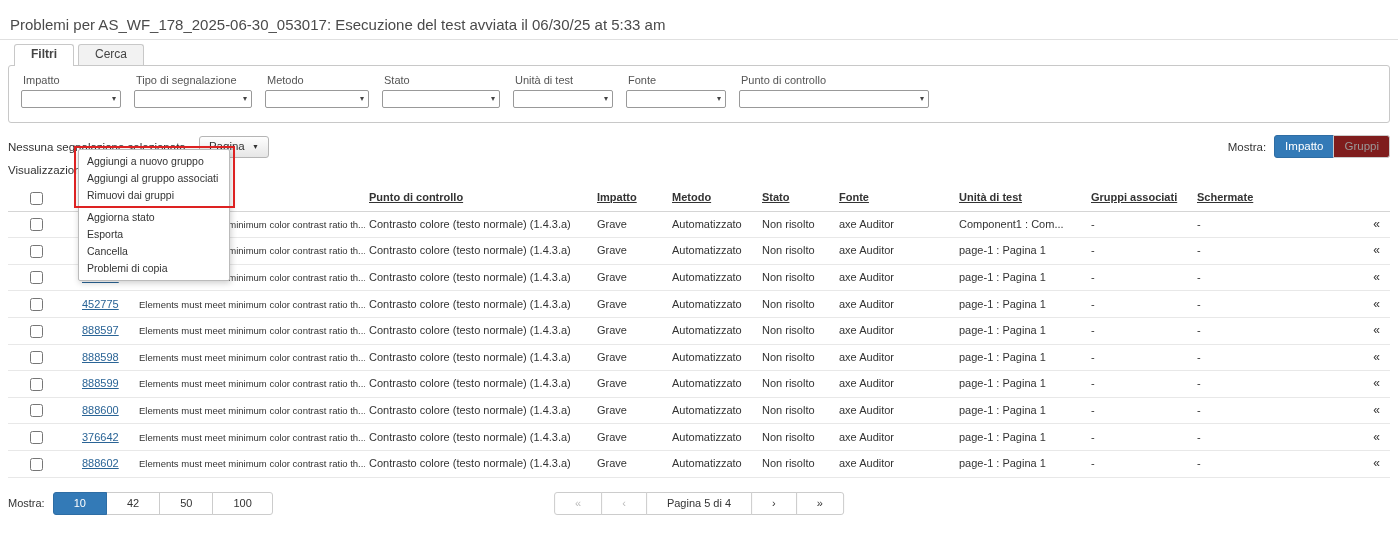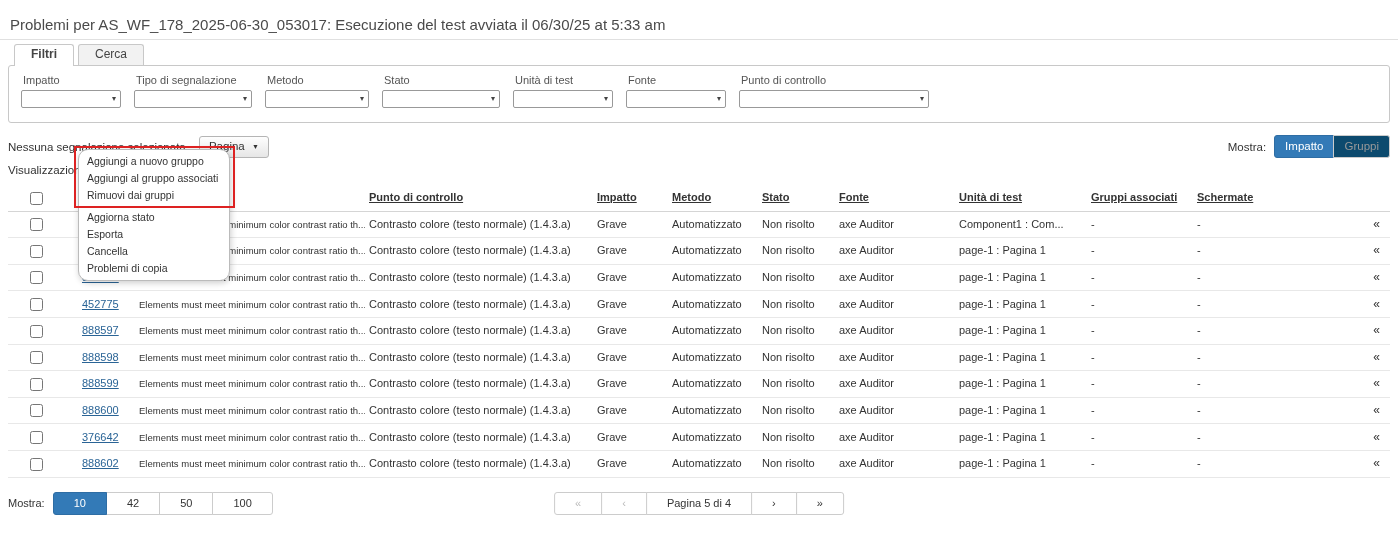--- a/index.html
+++ b/index.html
@@ -45,21 +45,21 @@
   .btn-azioni {
     margin-left: 10px; font-family: inherit; font-size: 11.5px; line-height: 13px; color: #333;
     padding: 3px 9px 4px; border: 1px solid #b5b5b5; border-radius: 3px;
     background: linear-gradient(#fefefe, #e6e6e6); cursor: pointer;
   }
   .bcaret { font-size: 7px; margin-left: 4px; vertical-align: 1px; }
   .show-toggle { margin-left: auto; display: flex; align-items: center; }
   .show-label { margin-right: 8px; }
   .toggle-btn {
     font-family: inherit; font-size: 11.5px; line-height: 13px; padding: 4px 10px;
-    border: 1px solid #ccc; background: #0c4a6e; color: #999; cursor: pointer;
+    border: 1px solid #ccc; background: #7f1d1d; color: #999; cursor: pointer;
   }
   .toggle-btn.first { border-radius: 3px 0 0 3px; }
   .toggle-btn.last { border-radius: 0 3px 3px 0; margin-left: -1px; }
   .toggle-btn.active { background: #337ab7; border-color: #2e6da4; color: #fff; }
 
   .view-text { margin: 6px 8px 0; font-size: 11.5px; line-height: 13px; color: #333; white-space: nowrap; }
 
   
   .issues-table {
     width: 1382px; margin: 6px 8px 0; border-collapse: collapse;
@@ -77,21 +77,21 @@
   .cb-cell { padding-left: 22px !important; }
   .cb-cell input { width: 13px; height: 13px; margin: 0; vertical-align: middle; cursor: pointer; }
   .idlink { color: #2a6496; text-decoration: underline; cursor: pointer; }
   .desc-cell { font-size: 9.5px; }
   .collapse-cell { text-align: right; padding-right: 10px !important; color: #444; font-size: 12px; }
   .collapse-cell span { cursor: pointer; }
 
   
   .dropdown-menu {
     position: absolute; left: 78px; top: 149px; width: 152px;
-    background: #fff; border: 1px solid #bbb; border-radius: 10px;
+    background: #fff; border: 1px solid #bbb; border-radius: 2px;
     box-shadow: 1px 2px 6px rgba(0,0,0,.2); padding: 3px 0; z-index: 20;
   }
   .menu-item {
     font-size: 10.5px; color: #333; padding: 2px 8px; line-height: 13px;
     white-space: nowrap; overflow: hidden; cursor: pointer;
   }
   .menu-divider { border-top: 1px solid #e3e3e3; margin: 2px 0; }
   .annotation-box {
     position: absolute; left: 74px; top: 146px; width: 161px; height: 62px;
     border: 2px solid #dd2222; z-index: 22; pointer-events: none;

